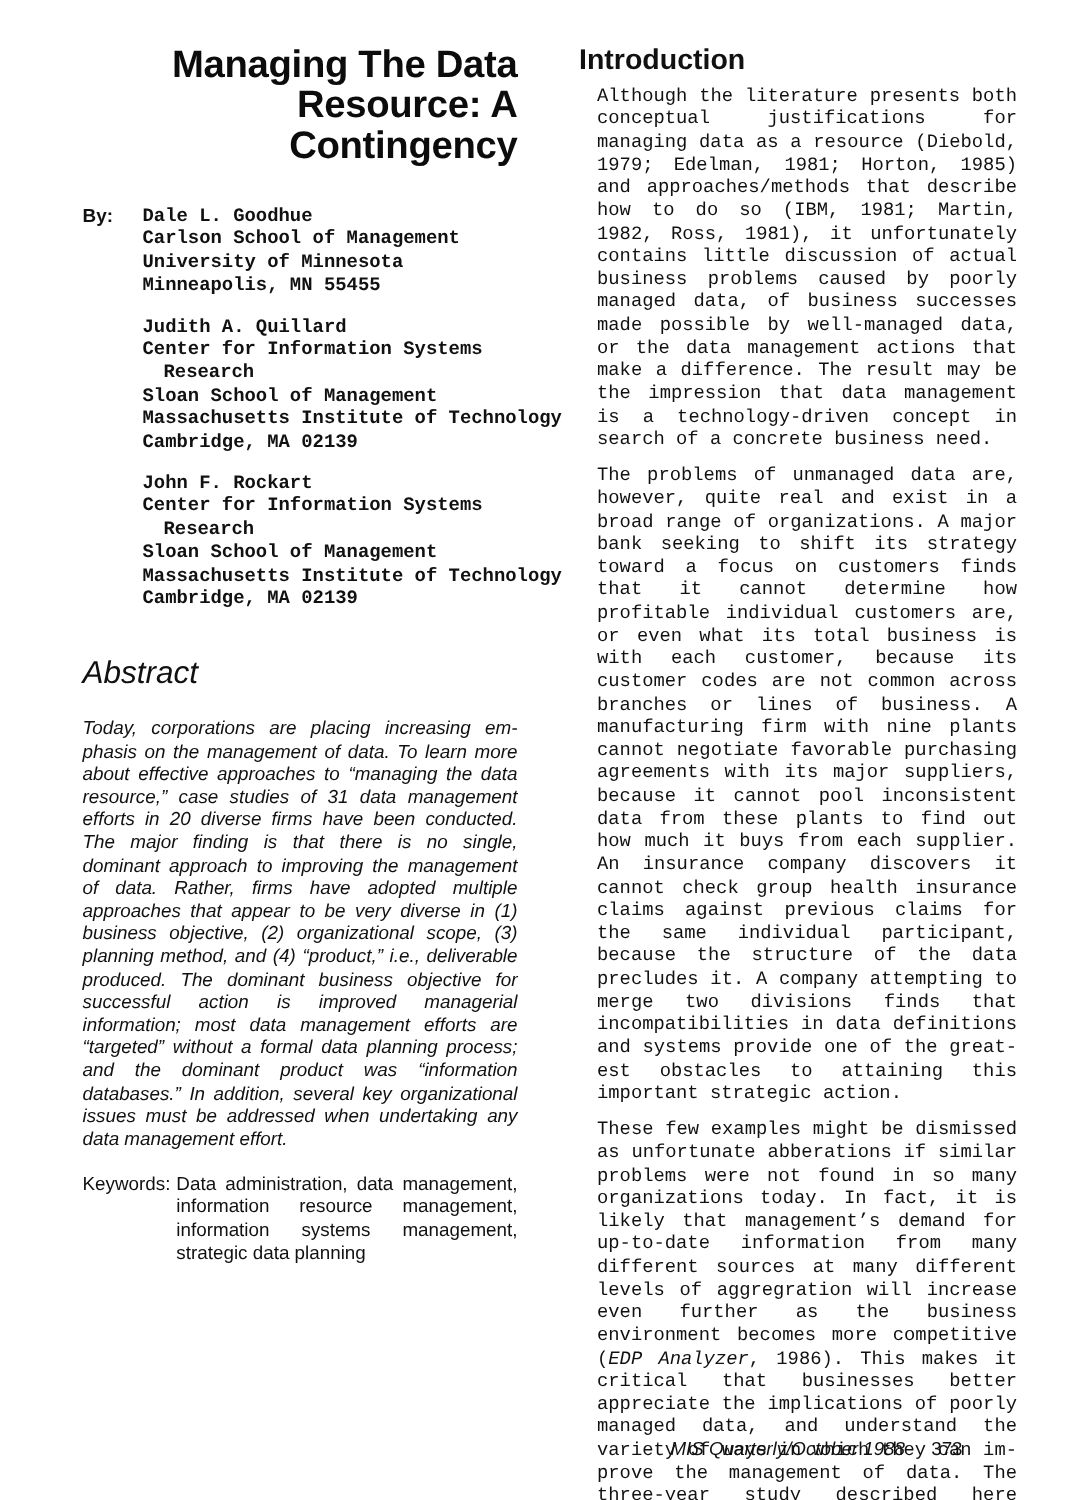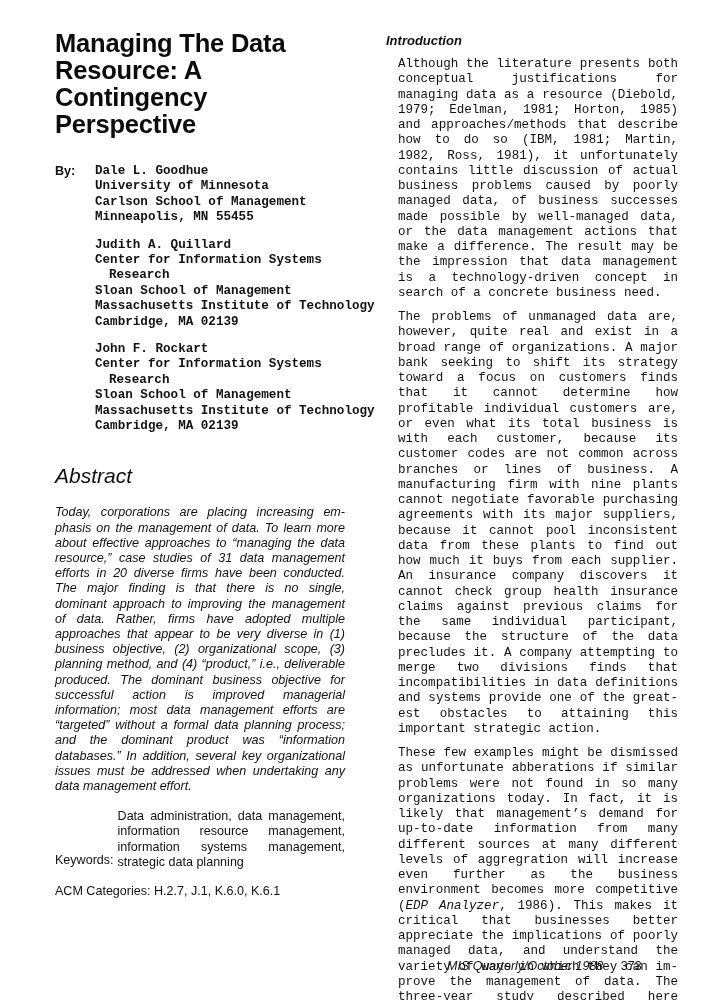--- a/index.html
+++ b/index.html
@@ -5,44 +5,44 @@
   html, body { margin: 0; padding: 0; background: #ffffff; }
   body {
     width: 719px; height: 1000px; position: relative; overflow: hidden;
     font-family: "Liberation Sans", sans-serif; color: #111111;
   }
   .col-left { position: absolute; left: 55px; top: 28px; width: 290px; }
   .col-right { position: absolute; left: 386px; top: 30px; width: 292px; }
 
   .title {
     font-weight: bold; font-size: 25.5px; line-height: 27px; margin: 2px 0 0 0;
-    letter-spacing: -0.2px; color: #0c0c0c;
+    letter-spacing: -0.2px; color: #0c0c0c; text-align: right;
   }
   .authors { margin-top: 26px; font-weight: bold; font-size: 12.6px; line-height: 15.4px; }
   .author-block { display: flex; }
   .by-label { width: 40px; flex: none; }
   .author-lines { flex: 1; }
   .author-group { margin-bottom: 12px; }
   .author-group .line { white-space: nowrap; font-family: Liberation Mono, monospace; }
   .author-group .indent { padding-left: 14px; }
 
   .abstract-head {
     font-style: italic; font-size: 21px; line-height: 24px; 
     font-weight: normal; color: #111;
   }
   .abstract-body {
     font-style: italic; font-size: 12.55px; line-height: 15.2px; margin-top: 8px;
     text-align: justify; hyphens: manual;
   }
   .keywords { margin-top: 15px; font-size: 12.55px; line-height: 15.2px; display: flex; }
-  .keywords .kw-label { flex: none; padding-right: 4px; margin-top: 44px; }
+  .keywords .kw-label { flex: none; padding-right: 4px; }
   .keywords .kw-text { flex: 1; text-align: justify; }
   .acm { margin-top: 14px; font-size: 12.55px; line-height: 15.2px; }
 
-  .section-head { font-weight: bold; font-size: 13px; line-height: 22px; margin: 0; font-style: italic; }
+  .section-head { font-weight: bold; font-size: 19px; line-height: 22px; margin: 0; }
   .para {
     font-size: 12.55px; line-height: 15.25px; text-align: justify; margin: 5px 0 0 12px;
     hyphens: manual;
     font-family: Liberation Mono, monospace;
   }
   .para + .para { margin-top: 9px; }
   .para em { font-style: italic; }
 
   .footer {
     position: absolute; left: 447px; top: 959px; font-size: 12.5px; white-space: nowrap;
@@ -51,31 +51,30 @@
   .footer .page-num { font-weight: normal; margin-left: 14px; text-align: right; }
 </style>
 </head>
 <body>
 
 <div class="col-left">
   <h1 class="title">
     <div>Managing The Data</div>
     <div>Resource: A</div>
     <div>Contingency</div>
-    <div>Perspective</div>
   </h1>
 
   <div class="authors">
     <div class="author-block">
       <div class="by-label">By:</div>
       <div class="author-lines">
         <div class="author-group">
           <div class="line">Dale L. Goodhue</div>
+          <div class="line">Carlson School of Management</div>
           <div class="line">University of Minnesota</div>
-          <div class="line">Carlson School of Management</div>
           <div class="line">Minneapolis, MN 55455</div>
         </div>
         <div class="author-group">
           <div class="line">Judith A. Quillard</div>
           <div class="line">Center for Information Systems</div>
           <div class="line indent">Research</div>
           <div class="line">Sloan School of Management</div>
           <div class="line">Massachusetts Institute of Technology</div>
           <div class="line">Cambridge, MA 02139</div>
         </div>
@@ -92,21 +91,20 @@
   </div>
 
   <h2 class="abstract-head">Abstract</h2>
   <p class="abstract-body">Today, corporations are placing increasing em­phasis on the management of data. To learn more about effective approaches to “managing the data resource,” case studies of 31 data manage­ment efforts in 20 diverse firms have been con­ducted. The major finding is that there is no single, dominant approach to improving the man­agement of data. Rather, firms have adopted multiple approaches that appear to be very di­verse in (1) business objective, (2) organizational scope, (3) planning method, and (4) “product,” i.e., deliverable produced. The dominant busi­ness objective for successful action is improved managerial information; most data management efforts are “targeted” without a formal data plan­ning process; and the dominant product was “in­formation databases.” In addition, several key organizational issues must be addressed when undertaking any data management effort.</p>
 
   <div class="keywords">
     <span class="kw-label">Keywords:</span>
     <span class="kw-text">Data administration, data manage­ment, information resource man­agement, information systems management, strategic data planning</span>
   </div>
 
-  <div class="acm">ACM Categories: H.2.7, J.1, K.6.0, K.6.1</div>
 </div>
 
 <div class="col-right">
   <h2 class="section-head">Introduction</h2>
   <p class="para">Although the literature presents both conceptual justifications for managing data as a resource (Diebold, 1979; Edelman, 1981; Horton, 1985) and approaches/methods that describe how to do so (IBM, 1981; Martin, 1982, Ross, 1981), it unfor­tunately contains little discussion of actual busi­ness problems caused by poorly managed data, of business successes made possible by well-managed data, or the data management actions that make a difference. The result may be the im­pression that data management is a technology-driven concept in search of a concrete business need.</p>
   <p class="para">The problems of unmanaged data are, however, quite real and exist in a broad range of organiza­tions. A major bank seeking to shift its strategy to­ward a focus on customers finds that it cannot determine how profitable individual customers are, or even what its total business is with each customer, because its customer codes are not common across branches or lines of business. A manufacturing firm with nine plants cannot negoti­ate favorable purchasing agreements with its ma­jor suppliers, because it cannot pool inconsistent data from these plants to find out how much it buys from each supplier. An insurance company dis­covers it cannot check group health insurance claims against previous claims for the same indi­vidual participant, because the structure of the data precludes it. A company attempting to merge two divisions finds that incompatibilities in data definitions and systems provide one of the great­est obstacles to attaining this important strategic action.</p>
   <p class="para"><span>These few examples might be dismissed as unfor­tunate abberations if similar problems were not found in so many organizations today. In fact, it is likely that management’s demand for up-to-date information from many different sources at many different levels of aggregration will increase even further as the business environment becomes more competitive (</span><em>EDP Analyzer</em><span>, 1986). This makes it critical that businesses better appreciate the implications of poorly managed data, and un­derstand the variety of ways in which they can im­prove the management of data. The three-year study described here attempts to address this need by looking at some thirty data management efforts in 20 firms.</span></p>
   <p class="para">The major finding from this study is that there is no single dominant approach to improving the man­agement of data. Rather, firms have adopted multiple approaches, all of which need to be con­sidered by any organization striving to leverage</p>
 </div>
 

